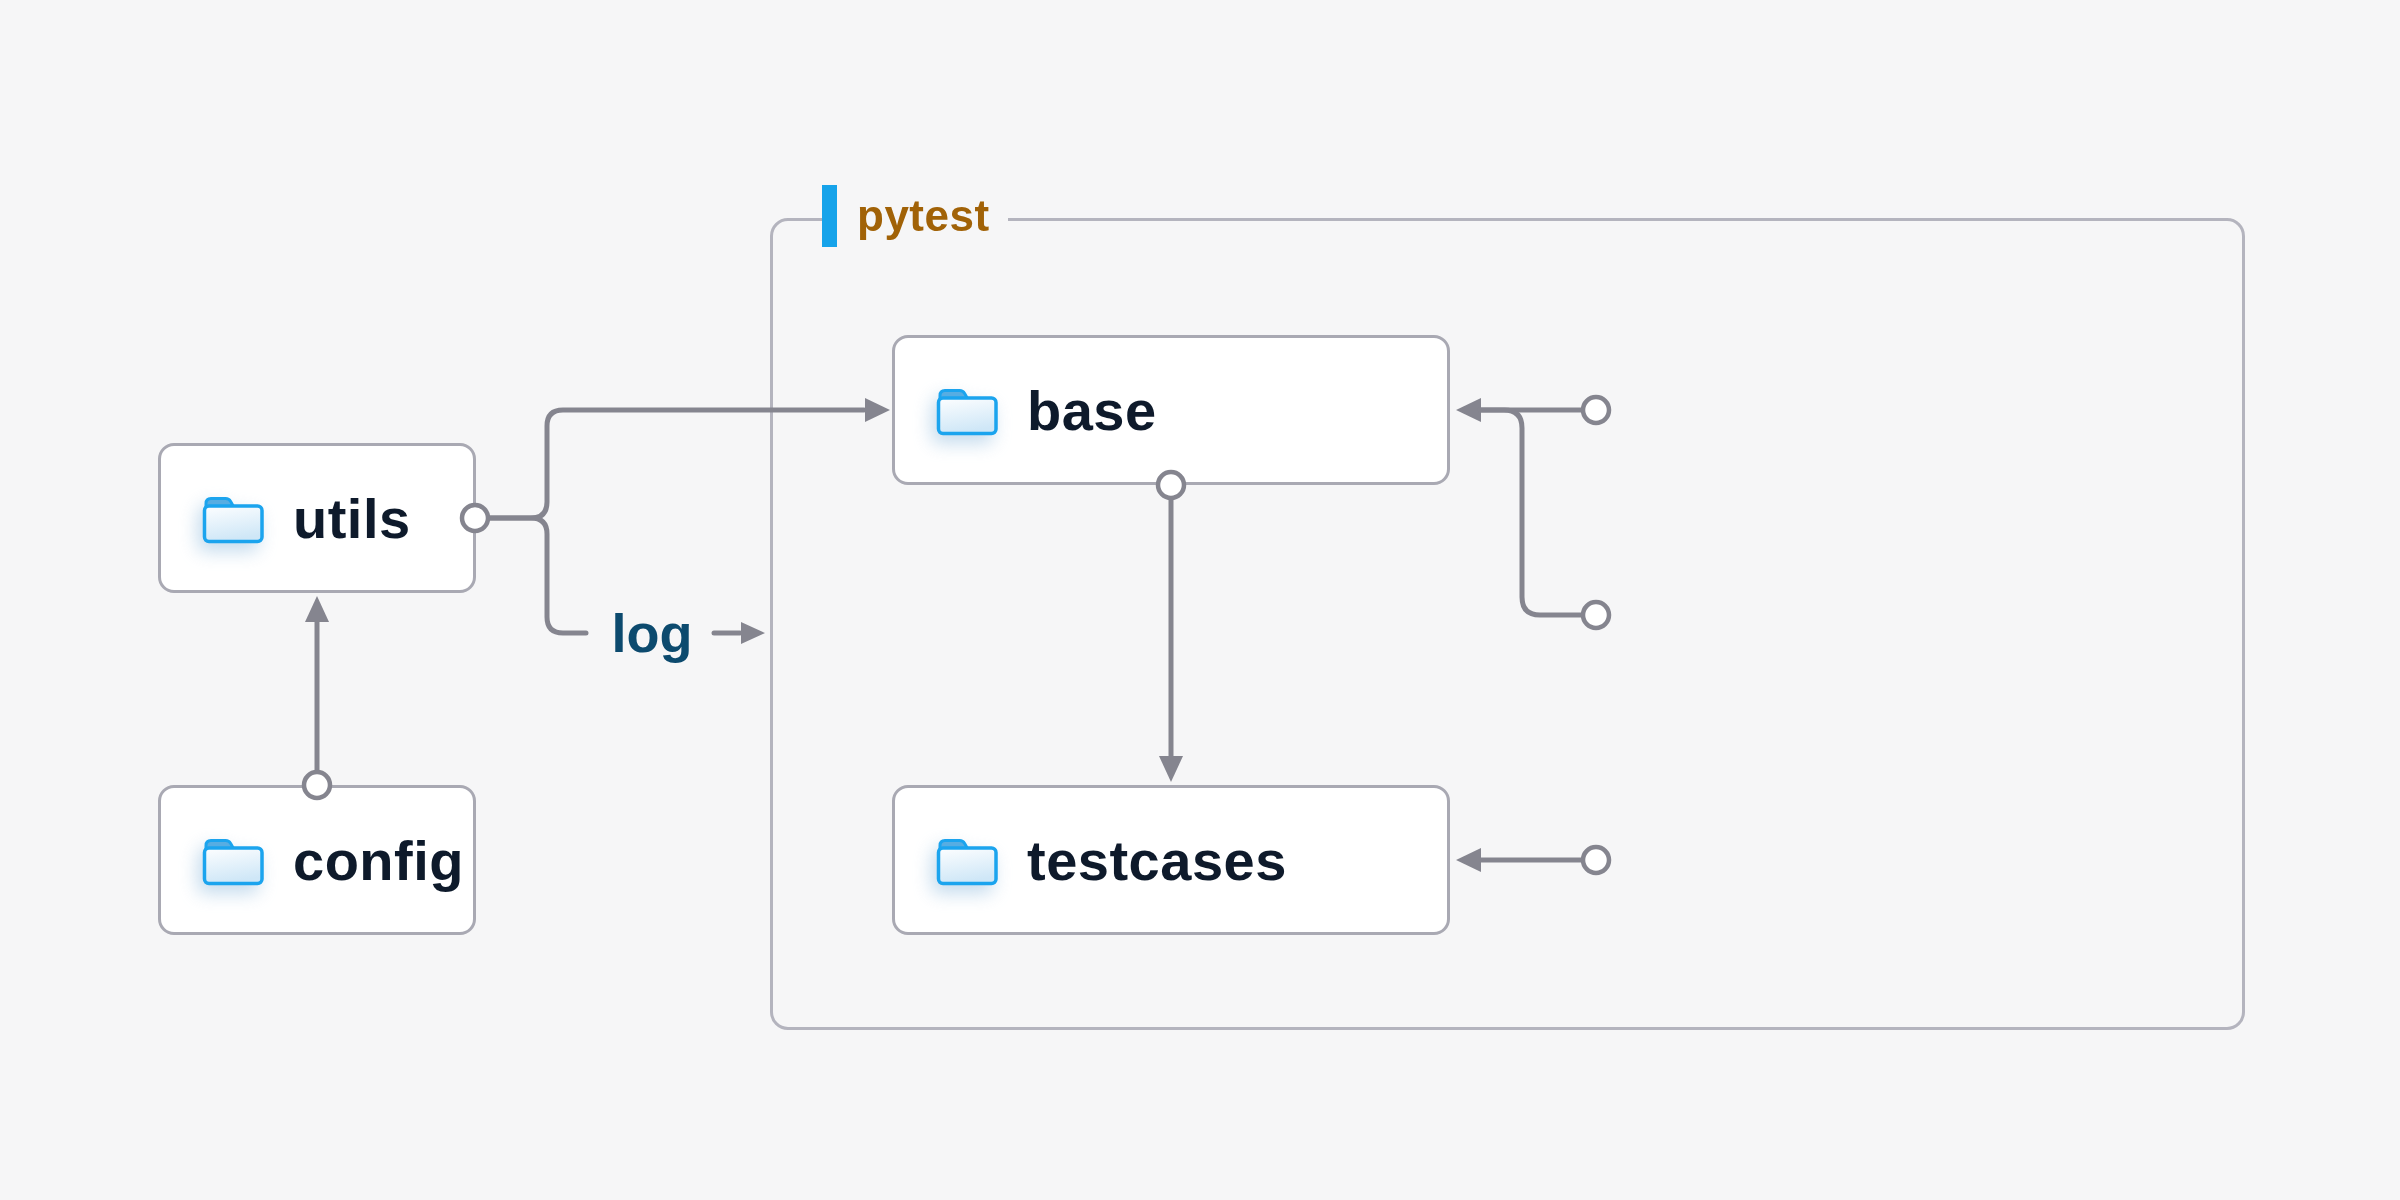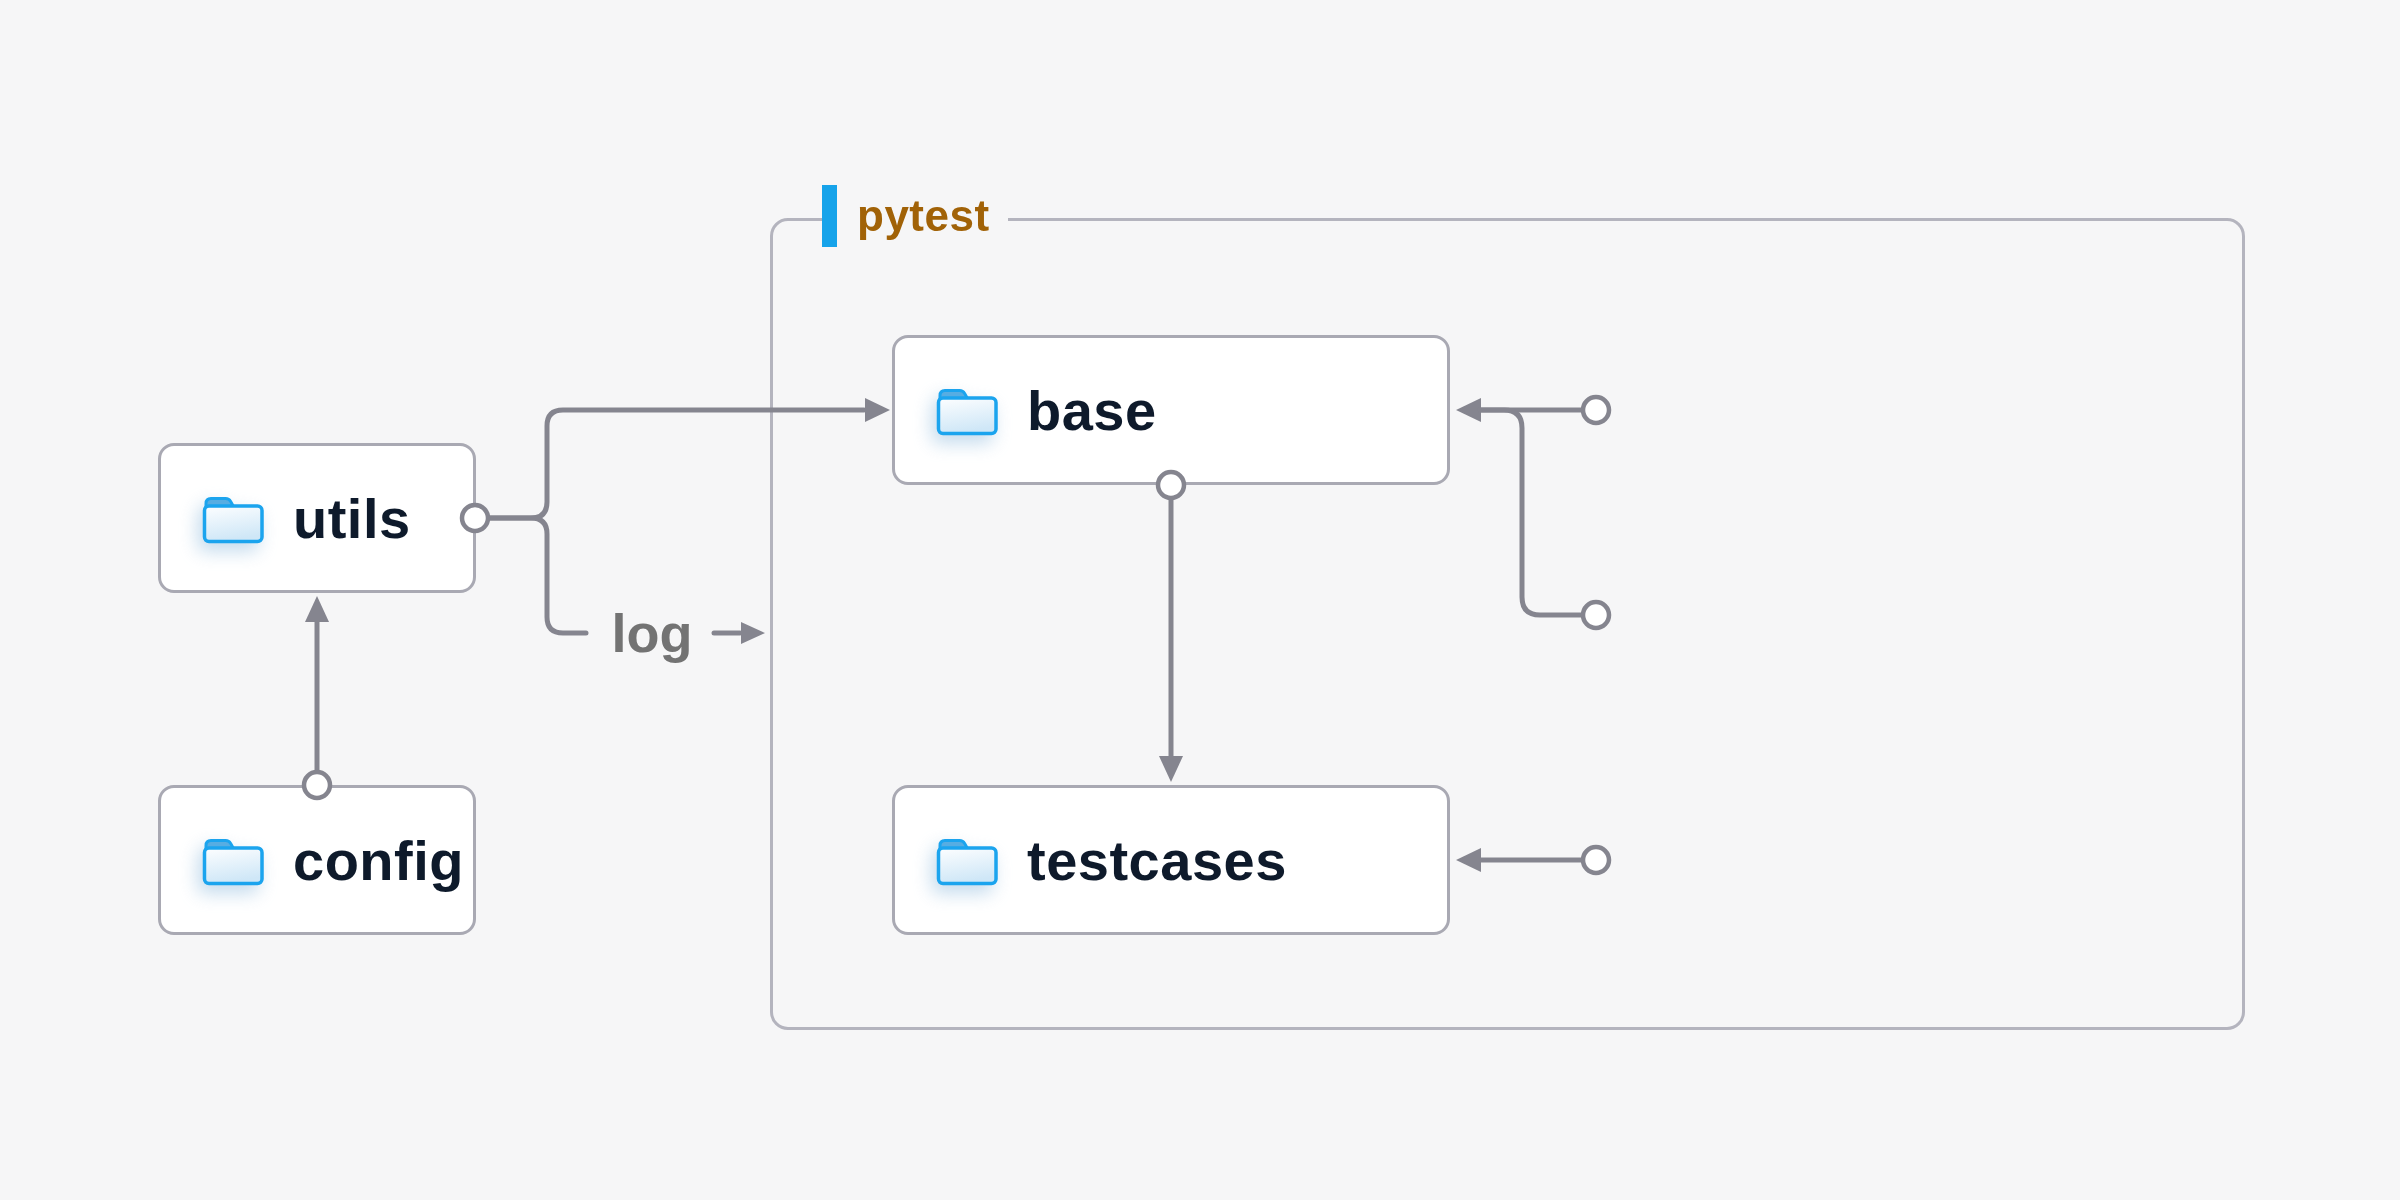--- a/index.html
+++ b/index.html
@@ -103,21 +103,21 @@
 
   
   .edge-label-log {
     position: absolute;
     left: 598px; top: 602px;
     width: 108px; height: 64px;
     line-height: 62px;
     text-align: center;
     font-size: 54px;
     font-weight: 600;
-    color: #737373;
+    color: #0c4a6e;
     z-index: 3;
   }
 </style>
 </head>
 <body>
 
 <svg width="0" height="0" style="position:absolute" aria-hidden="true">
   <defs>
     <linearGradient id="folderGrad" x1="0" y1="0" x2="0.25" y2="1">
       <stop offset="0" stop-color="#fdfeff"></stop>

